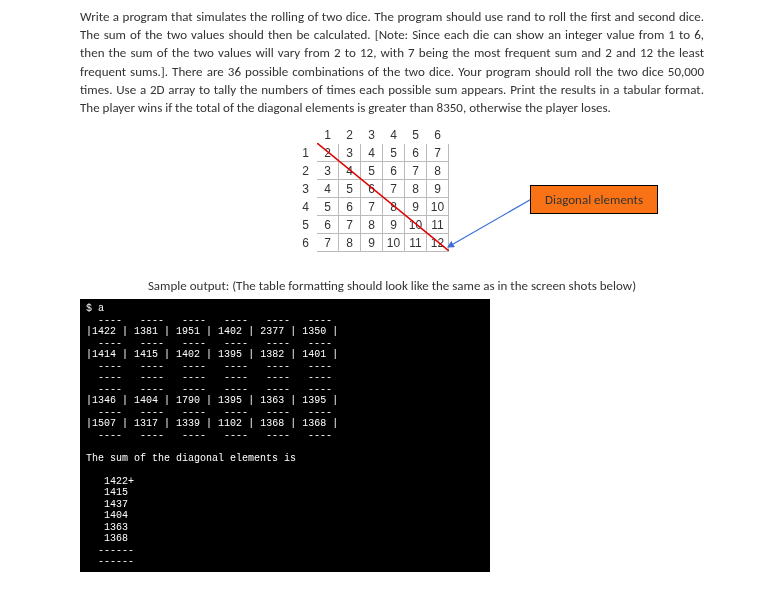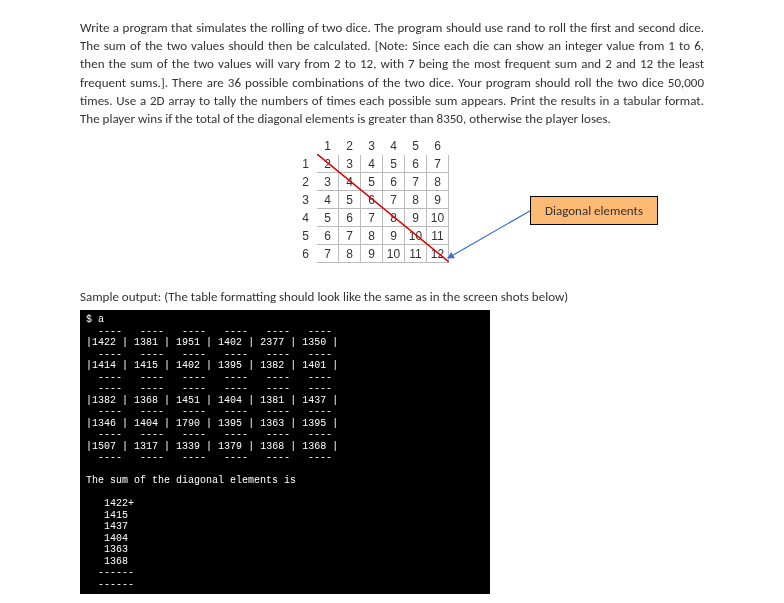--- a/index.html
+++ b/index.html
@@ -1,27 +1,27 @@
 <!DOCTYPE html>
 <html><head>
   <meta charset="utf-8">
   <style>
     * { margin: 0; padding: 0; box-sizing: border-box; }
     body { width: 784px; height: 603px; font-family: Calibri, Arial, sans-serif; font-size: 13px; color: #333; padding: 8px 80px 8px 80px; position: relative; background: #fff; }
-    .problem-text { text-align: justify; line-height: 1.4; margin-bottom: 8px; margin-top: 11px; }
+    .problem-text { text-align: justify; line-height: 1.4; margin-bottom: 8px; }
     .dice-area { position: relative; width: 100%; height: 145px; }
     .dice-table { position: absolute; left: 214px; top: 0; font-family: Arial, sans-serif; font-size: 12px; }
     .dice-table table { border-collapse: collapse; }
     .dice-table td, .dice-table th { width: 22px; height: 18px; text-align: center; font-weight: normal; border: 1px solid transparent; }
     .dice-table .header-row td, .dice-table .header-col { font-weight: normal; }
     .dice-table .body-cell { border: 1px solid #bbb; }
     .diag-line { position: absolute; left: 237px; top: 18px; width: 132px; height: 108px; pointer-events: none; }
     .diag-line line.red { stroke: #d00; stroke-width: 1.5; }
-    .label-box { position: absolute; left: 450px; top: 60px; border: 1px solid #000; padding: 6px 14px; font-size: 13px; background: #fdba74; }
-    .sample-caption { margin: 8px 0 6px 0; font-size: 13px; }
+    .label-box { position: absolute; left: 450px; top: 60px; border: 1px solid #000; padding: 6px 14px; font-size: 13px; background: #f97316; }
+    .sample-caption { margin: 8px 0 6px 0; font-size: 13px; text-align: center; }
     .terminal { background: #000; color: #fff; font-family: Consolas, 'Courier New', monospace; font-size: 10px; line-height: 1.15; padding: 4px 6px; width: 410px; }
     .terminal .green { color: #22cc55; }
     .terminal .teal { color: #4dd0c8; }
     .terminal .row { white-space: pre; }
     .terminal .dashes { color: #fff; white-space: pre; }
     .blue-arrow { position: absolute; left: 368px; top: 168px; width: 210px; height: 76px; pointer-events: none; }
     .blue-arrow line { stroke: #3a6fd8; stroke-width: 1.2; marker-end: url(#arrowhead); }
   </style>
 </head>
 <body>
@@ -115,25 +115,24 @@
 <div class="sample-caption">Sample output: (The table formatting should look like the same as in the screen shots below)</div>
 
 <div class="terminal">
   <div class="row">$ a</div>
   <div class="dashes">  ----   ----   ----   ----   ----   ---- </div>
   <div class="row">|<span>1422</span> | <span>1381</span> | <span>1951</span> | <span>1402</span> | <span>2377</span> | <span>1350</span> |</div>
   <div class="dashes">  ----   ----   ----   ----   ----   ---- </div>
   <div class="row">|<span>1414</span> | <span>1415</span> | <span>1402</span> | <span>1395</span> | <span>1382</span> | <span>1401</span> |</div>
   <div class="dashes">  ----   ----   ----   ----   ----   ---- </div>
   <div class="dashes">  ----   ----   ----   ----   ----   ---- </div>
-  <div class="row">|<span>1382</span> | <span>1368</span> | <span>1451</span> | <span>1404</span> | <span>1381</span> | <span>1437</span> |</div>
   <div class="dashes">  ----   ----   ----   ----   ----   ---- </div>
   <div class="row">|<span>1346</span> | <span>1404</span> | <span>1790</span> | <span>1395</span> | <span>1363</span> | <span>1395</span> |</div>
   <div class="dashes">  ----   ----   ----   ----   ----   ---- </div>
-  <div class="row">|<span>1507</span> | <span>1317</span> | <span>1339</span> | <span>1379</span> | <span>1368</span> | <span>1368</span> |</div>
+  <div class="row">|<span>1507</span> | <span>1317</span> | <span>1339</span> | <span>1102</span> | <span>1368</span> | <span>1368</span> |</div>
   <div class="dashes">  ----   ----   ----   ----   ----   ---- </div>
   <div class="row">&nbsp;</div>
   <div class="row">The sum of the diagonal elements is</div>
   <div class="row">&nbsp;</div>
   <div class="row">   <span>1422+</span></div>
   <div class="row">   <span>1415</span></div>
   <div class="row">   <span>1437</span></div>
   <div class="row">   <span>1404</span></div>
   <div class="row">   <span>1363</span></div>
   <div class="row">   <span>1368</span></div>

